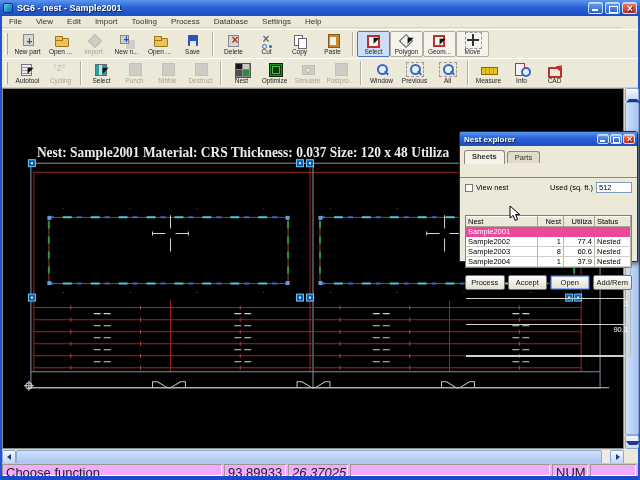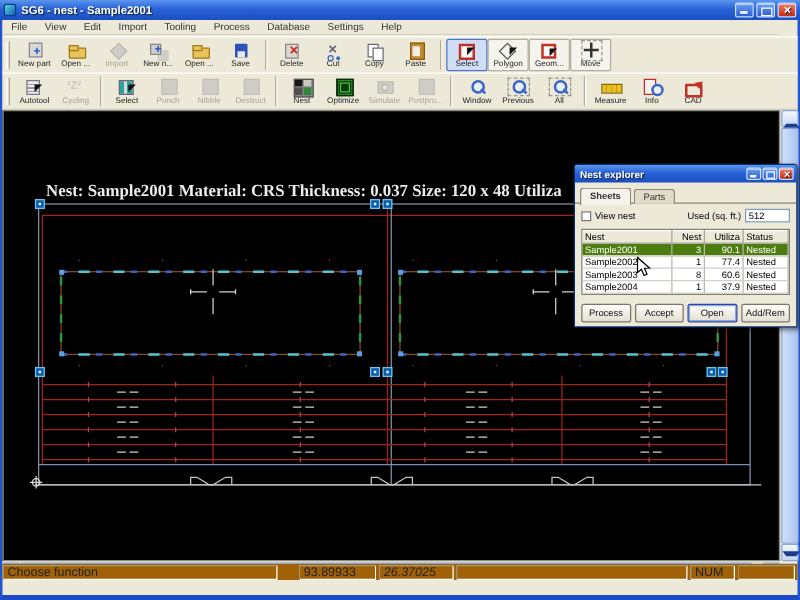--- a/index.html
+++ b/index.html
@@ -104,59 +104,59 @@
   #vscroll .thumb{position:absolute;left:0;top:14px;bottom:14px;width:14px;background:linear-gradient(90deg,#cfe0fb,#aac4f0);border:1px solid #8aa8d8;border-radius:2px;}
   .arr.up{left:4px;top:5px;border-left:3px solid transparent;border-right:3px solid transparent;border-bottom:4px solid #1a3c8c;}
   .arr.down{left:4px;top:5px;border-left:3px solid transparent;border-right:3px solid transparent;border-top:4px solid #1a3c8c;}
   .arr.left{left:4px;top:3px;border-top:3px solid transparent;border-bottom:3px solid transparent;border-right:4px solid #1a3c8c;}
   .arr.right{left:5px;top:3px;border-top:3px solid transparent;border-bottom:3px solid transparent;border-left:4px solid #1a3c8c;}
   #hscroll{position:absolute;left:2px;right:16px;bottom:17px;height:14px;background:#ecebe4;border-top:1px solid #d8d4c8;}
   #hscroll .lbtn{left:0;top:0;width:14px;height:14px;}
   #hscroll .rbtn{right:0;top:0;width:14px;height:14px;}
   #hscroll .thumb{position:absolute;left:14px;right:22px;top:0;height:14px;background:linear-gradient(#cfe0fb,#aac4f0);border:1px solid #8aa8d8;border-radius:2px;}
   
-  #statusbar{position:absolute;left:2px;right:2px;bottom:16px;height:13px;background:#a16207;display:flex;gap:2px;
-    font-size:10px;color:#222;padding:1px 2px 0 0;}
+  #statusbar{position:absolute;left:2px;right:2px;bottom:4px;height:13px;background:#f0abfc;display:flex;gap:2px;
+    font-size:13px;color:#222;padding:1px 2px 0 0;}
   .scell{box-shadow:inset 1px 1px 0 #9d9a8d, inset -1px -1px 0 #fff;padding:1px 4px 0;white-space:nowrap;overflow:hidden;}
   .scell.msg{flex:0 0 220px;}
-  .scell.cx{flex:0 0 62px;margin-left:15px;}
+  .scell.cx{flex:0 0 62px;}
   .scell.cy{flex:0 0 60px;font-style:italic;}
   .scell.sp{flex:1;}
   .scell.numlock{flex:0 0 36px;}
   .scell.end{flex:0 0 46px;}
   
   #dlg{position:absolute;left:459px;top:131px;width:179px;height:131px;background:#ece9d8;
     border:1px solid #08316e;border-radius:3px 3px 0 0;box-shadow:2px 2px 4px rgba(0,0,0,.5);z-index:5;font-size:7.5px;}
   #dlg-title{height:14px;display:flex;align-items:center;padding:0 2px 0 4px;border-radius:2px 2px 0 0;
     background:linear-gradient(180deg,#5a96ee 0%,#2a62d8 45%,#1a4fc0 100%);color:#fff;font-size:8px;font-weight:bold;text-shadow:1px 1px 1px #123;}
   #dlg-title .spacer{flex:1;}
   #dlg .wbtn{width:12px;height:10px;margin-left:1px;}
   #dlg .wbtn.min::after{left:2px;bottom:1px;width:5px;}
   #dlg .wbtn.restore::after{left:2px;top:2px;width:5px;height:4px;}
   #dlg .wbtn.close::after{left:3px;top:-1px;font-size:9px;}
-  #tabstrip{padding:3px 4px 0;border-bottom:1px solid #8a887a;height:17px;}
+  #tabstrip{padding:3px 4px 0;border-bottom:1px solid #8a887a;height:32px;}
   .tab{display:inline-block;padding:1px 7px 1px;border:1px solid #8a887a;border-bottom:none;border-radius:3px 3px 0 0;
     background:#e0dcc8;position:relative;top:2px;color:#333;}
   .tab.active{background:#f4f2ea;top:1px;padding-bottom:3px;font-weight:bold;}
-  #dlg-row{display:flex;align-items:center;padding:4px 5px 4px;gap:3px;}
+  #dlg-row{display:flex;align-items:center;padding:4px 5px 21px;gap:3px;}
   .cb{width:8px;height:8px;background:#fff;border:1px solid #777;flex:none;}
   #dlg-row .used-lbl{margin-left:auto;}
   #used-input{width:36px;height:11px;border:1px solid #7f9db9;background:#fff;font-size:7.5px;padding:0 2px;
     font-family:"Liberation Sans",sans-serif;}
   #nest-table{margin:1px 5px 0;border:1px solid #808074;background:#fff;}
   #nest-table .tr{display:flex;height:10px;line-height:10px;}
   #nest-table .tr.hdr{background:#ece9d8;height:11px;line-height:11px;}
   #nest-table .td{border-right:1px solid #b8b8ac;padding:0 2px;overflow:hidden;white-space:nowrap;}
   #nest-table .tr.hdr .td{border-right:1px solid #a8a598;border-bottom:1px solid #a8a598;box-shadow:inset 0 1px 0 #fff;}
   #nest-table .tr:not(.hdr) .td{border-bottom:1px solid #d0d0c8;}
   .td.c0{flex:0 0 72px;}
   .td.c1{flex:0 0 26px;text-align:right;}
   .td.c2{flex:0 0 31px;text-align:right;}
   .td.c3{flex:1;}
-  #nest-table .tr.sel{background:#4d7c0f;color:#fff;}
+  #nest-table .tr.sel{background:#ec4899;color:#fff;flex-direction:column;}
   #dlg-buttons{display:flex;gap:3px;padding:7px 5px 0;}
   .dbtn{flex:1;height:15px;border:1px solid #7a776a;border-radius:2px;background:linear-gradient(#fefdfa,#e3dfd2);
     font-size:7.5px;display:flex;align-items:center;justify-content:center;color:#111;}
   .dbtn.default{border:1px solid #29459c;box-shadow:0 0 0 1px #8aa8e8 inset;text-align:right;}
   
   #cursor{position:absolute;left:509px;top:205px;z-index:9;}
 </style>
 </head>
 <body>
 

